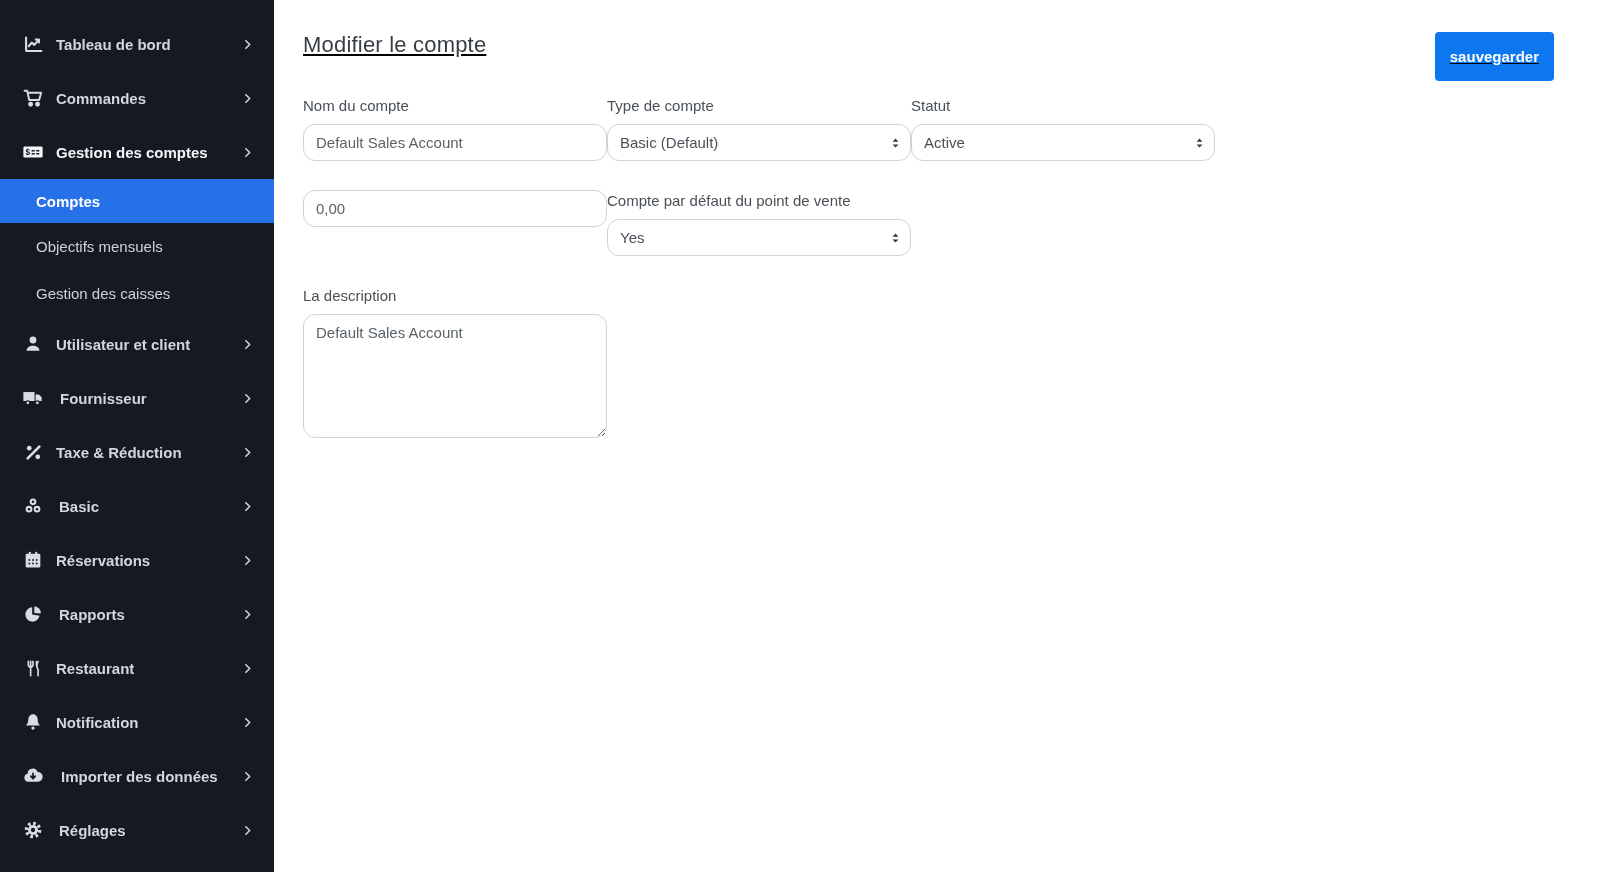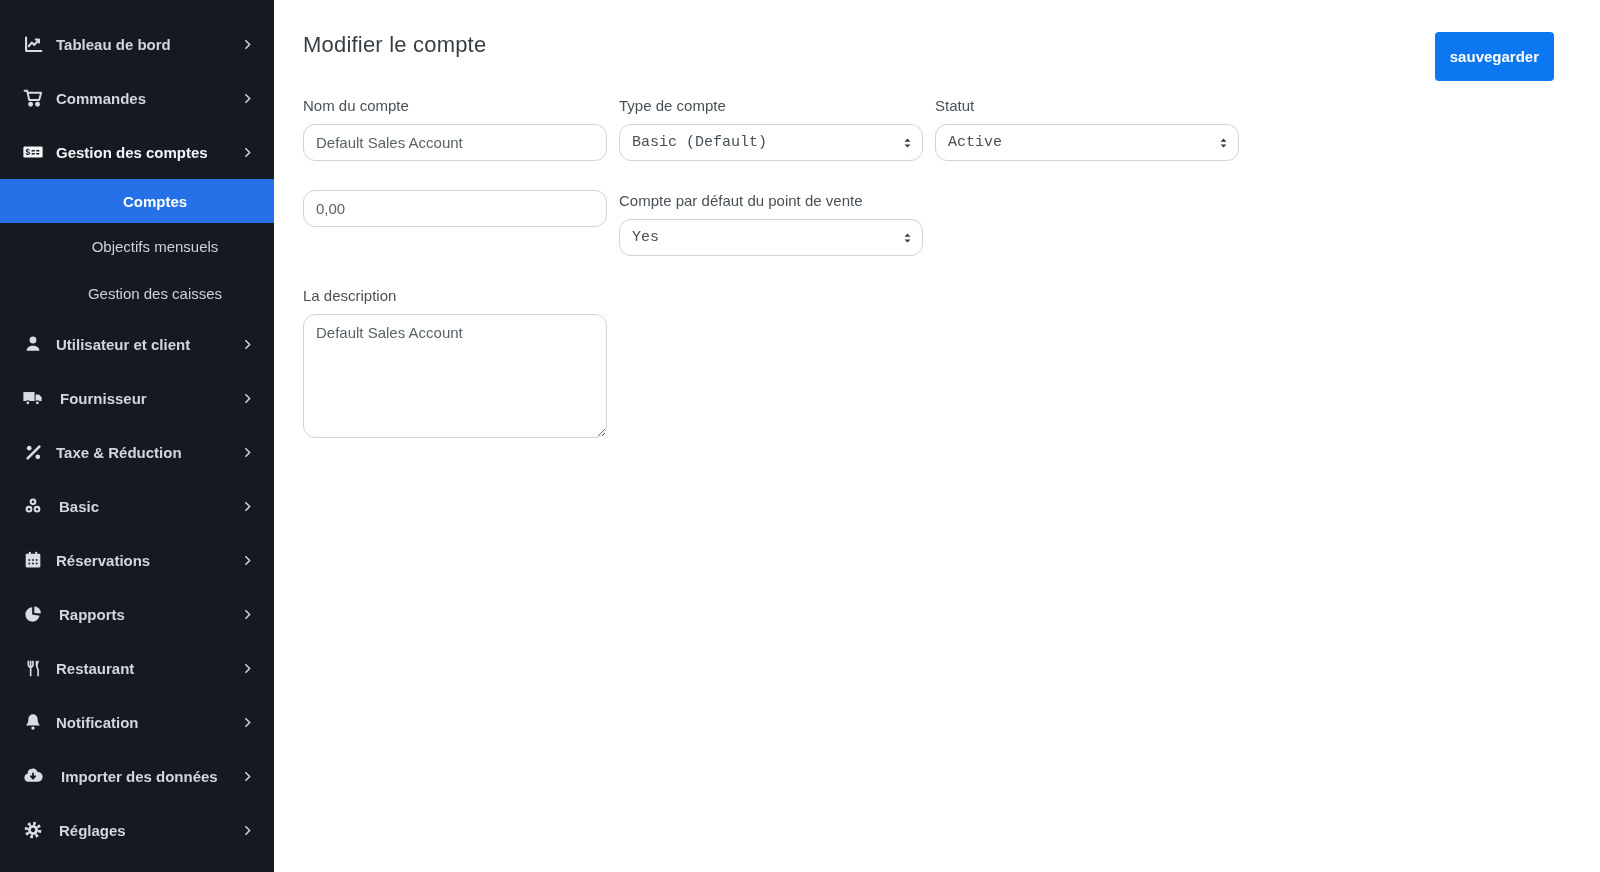--- a/index.html
+++ b/index.html
@@ -21,50 +21,50 @@
   .nav-item .nav-icon {
     width:24px; min-width:24px; margin-right:9px;
     display:flex; align-items:center; justify-content:center; color:#d9dce0;
   }
   .nav-item .nav-label { flex:1; padding-left:2px; }
   .nav-item .chevron { margin-left:auto; color:#cfd3d7; display:flex; }
   .nav-item.bold { font-weight:bold; color:#f4f6f8; }
   .nav-item.bold .nav-icon { color:#f4f6f8; }
   .nav-sub {
     height:47px; display:flex; align-items:center;
-    padding-left:36px; color:#cfd3d8; font-size:15px; cursor:pointer;justify-content:center;
+    padding-left:36px; color:#cfd3d8; font-size:15px; cursor:pointer;
   }
   .nav-sub.active {
     height:44px; background:#2671e8; color:#ffffff; font-weight:bold;
   }
   svg { display:block; }
 
   
   .main { flex:1; background:#ffffff; padding:32px 46px 0 29px; }
-  .header-row { display:flex; justify-content:space-between; align-items:flex-start; height:33px; margin-bottom:30px; }
+  .header-row { display:flex; justify-content:space-between; align-items:flex-start; height:33px; margin-bottom:30px;text-decoration:underline; }
   .page-title { font-size:22px; font-weight:500; color:#383e44; letter-spacing:0.2px; }
   .save-btn {
     background:#0d77f0; color:#ffffff; border:none; border-radius:4px;
     font-family:"Liberation Sans", sans-serif;
     font-size:15px; font-weight:bold; padding:7px 15px; height:49px; cursor:pointer;
   }
 
-  .form-row { display:flex; gap:12px; margin-bottom:29px; }
+  .form-row { display:flex; margin-bottom:29px; }
   .field { width:304px; display:flex; flex-direction:column; }
   .field-label { font-size:15px; color:#495057; margin-bottom:8px; line-height:21px; }
   .text-input, .select-wrap select, .desc-area {
     width:100%; border:1px solid #ced4da; border-radius:12px;
     font-family:"Liberation Sans", sans-serif;
     font-size:15px; color:#5a6268; background:#fff;
   }
   .text-input { height:37px; padding:0 12px; }
   .select-wrap { position:relative; width:100%; }
   .select-wrap select {
     height:37px; padding:0 30px 0 12px;
-    -webkit-appearance:none; appearance:none; color:#495057; cursor:pointer;font-family:Liberation Mono, monospace;
+    -webkit-appearance:none; appearance:none; color:#495057; cursor:pointer;
   }
   .caret {
     position:absolute; right:8px; top:50%; transform:translateY(-50%);
     pointer-events:none; color:#343a40; display:flex;
   }
   .desc-area { height:124px; padding:8px 12px; resize:both; line-height:20px; }
 </style>
 </head>
 <body>
 

